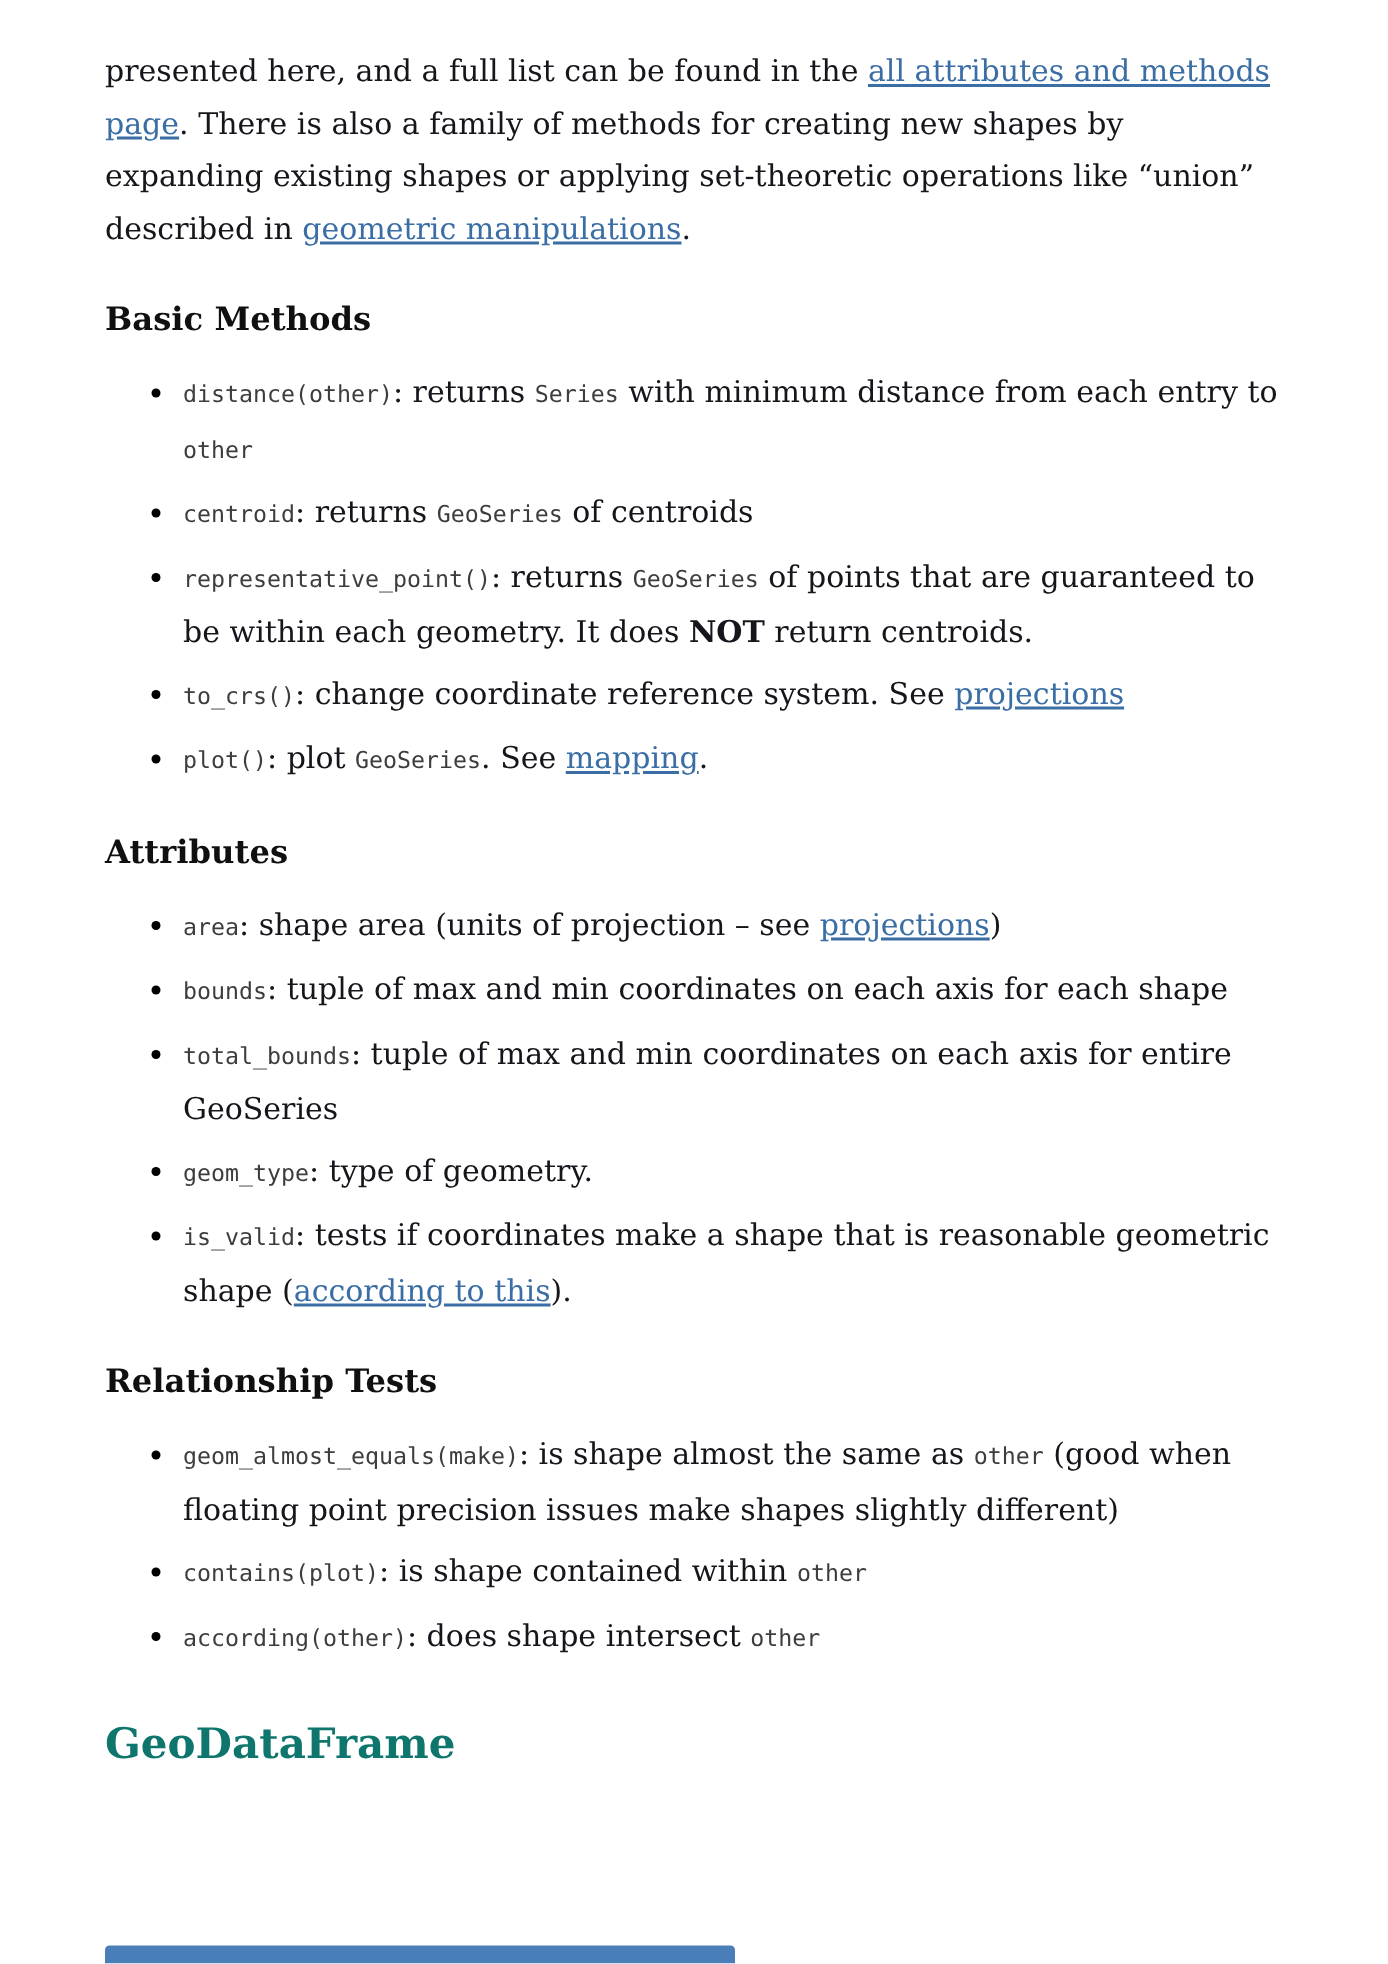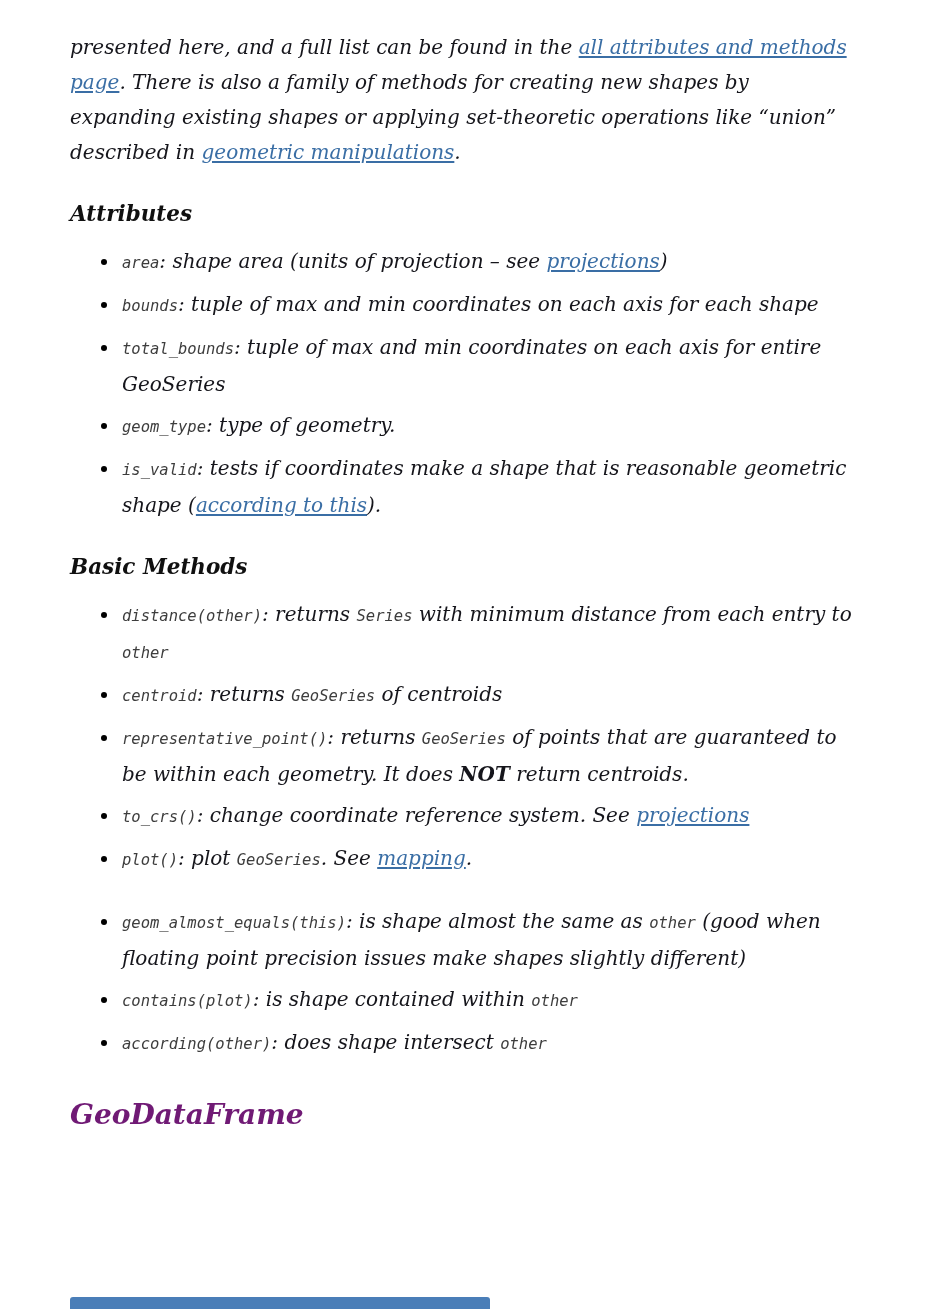--- a/index.html
+++ b/index.html
@@ -1,80 +1,81 @@
 <!DOCTYPE html>
 <html style="--link: #3a6ea5; --bar: #4a7eb8;"><head>
 <meta charset="utf-8">
 <style>
   :root { --link:#3a6ea5; --bar:#4a7eb8; }
-  * { box-sizing: border-box; font-style: italic; }
+  * { box-sizing: border-box; }
   html, body { margin:0; padding:0; }
   body{
     width:925px; height:1309px; position:relative; overflow:hidden;
     background:#ffffff; color:#15151b;
     font-family:"DejaVu Serif","Liberation Serif",serif;
     font-size:20px; line-height:35px;
     padding:30px 70px 0 70px;
   }
   p.para{ margin:0 0 22px; }
   a.ref{ color:var(--link); text-decoration:underline; text-underline-offset:2px; cursor:pointer; }
   code.lit{
     font-family:"DejaVu Sans Mono","Liberation Mono",monospace;
     font-size:15.5px; color:#3d3d3d;
   }
   h3.h3{
     font-size:21.5px; line-height:28px; margin:30px 0 10px;
     font-weight:bold; color:#101010;
   }
   h2.h2{
     font-size:28px; line-height:34px; margin:36px 0 2px;
-    font-weight:bold; color:#701a75;
+    font-weight:bold; color:#0f766e;
   }
   ul.blist{ margin:16px 0 26px; padding-left:50px; list-style:disc; }
   ul.blist li{ margin:0 0 6px; padding-left:2px; }
   ul.blist li::marker{ color:#000; }
   strong{ font-weight:bold; }
   .blue-bar{
     position:absolute; left:70px; bottom:0;
     width:420px; height:12px;
     background:var(--bar); border-radius:3px 3px 0 0;
   }
 </style>
 </head>
 <body>
 
 <div class="page">
 
   <p class="para">presented here, and a full list can be found in the <a class="ref" href="#">all attributes and methods page</a>. There is also a family of methods for creating new shapes by expanding existing shapes or applying set-theoretic operations like “union” described in <a class="ref" href="#">geometric manipulations</a>.</p>
 
   <section>
+    <h3 class="h3">Basic Methods</h3>
+    <ul class="blist">
+        <li><code class="lit">distance(other)</code>: returns <code class="lit">Series</code> with minimum distance from each entry to <code class="lit">other</code></li>
+        <li><code class="lit">centroid</code>: returns <code class="lit">GeoSeries</code> of centroids</li>
+        <li><code class="lit">representative_point()</code>: returns <code class="lit">GeoSeries</code> of points that are guaranteed to be within each geometry. It does <strong>NOT</strong> return centroids.</li>
+        <li><code class="lit">to_crs()</code>: change coordinate reference system. See <a class="ref" href="#">projections</a></li>
+        <li><code class="lit">plot()</code>: plot <code class="lit">GeoSeries</code>. See <a class="ref" href="#">mapping</a>.</li>
+      </ul>
+  </section>
+
+  <section>
     <h3 class="h3">Attributes</h3>
     <ul class="blist">
         <li><code class="lit">area</code>: shape area (units of projection – see <a class="ref" href="#">projections</a>)</li>
         <li><code class="lit">bounds</code>: tuple of max and min coordinates on each axis for each shape</li>
         <li><code class="lit">total_bounds</code>: tuple of max and min coordinates on each axis for entire GeoSeries</li>
         <li><code class="lit">geom_type</code>: type of geometry.</li>
         <li><code class="lit">is_valid</code>: tests if coordinates make a shape that is reasonable geometric shape (<a class="ref" href="#">according to this</a>).</li>
       </ul>
   </section>
 
   <section>
-    <h3 class="h3">Basic Methods</h3>
+    <h3 class="h3">Relationship Tests</h3>
     <ul class="blist">
-        <li><code class="lit">distance(other)</code>: returns <code class="lit">Series</code> with minimum distance from each entry to <code class="lit">other</code></li>
-        <li><code class="lit">centroid</code>: returns <code class="lit">GeoSeries</code> of centroids</li>
-        <li><code class="lit">representative_point()</code>: returns <code class="lit">GeoSeries</code> of points that are guaranteed to be within each geometry. It does <strong>NOT</strong> return centroids.</li>
-        <li><code class="lit">to_crs()</code>: change coordinate reference system. See <a class="ref" href="#">projections</a></li>
-        <li><code class="lit">plot()</code>: plot <code class="lit">GeoSeries</code>. See <a class="ref" href="#">mapping</a>.</li>
-      </ul>
-  </section>
-
-  <section>
-    <ul class="blist">
-        <li><code class="lit">geom_almost_equals(this)</code>: is shape almost the same as <code class="lit">other</code> (good when floating point precision issues make shapes slightly different)</li>
+        <li><code class="lit">geom_almost_equals(make)</code>: is shape almost the same as <code class="lit">other</code> (good when floating point precision issues make shapes slightly different)</li>
         <li><code class="lit">contains(plot)</code>: is shape contained within <code class="lit">other</code></li>
         <li><code class="lit">according(other)</code>: does shape intersect <code class="lit">other</code></li>
       </ul>
   </section>
 
   <h2 class="h2">GeoDataFrame</h2>
 
   <div class="blue-bar"></div>
 
 </div>

